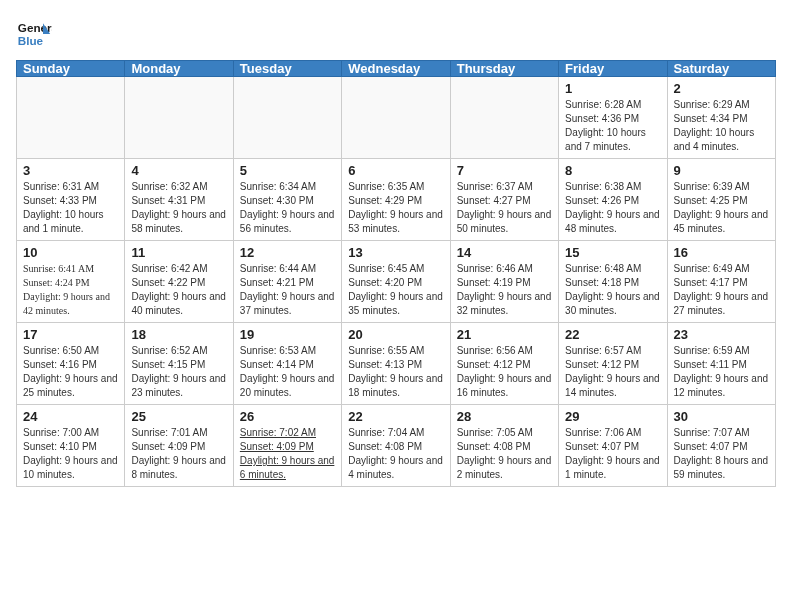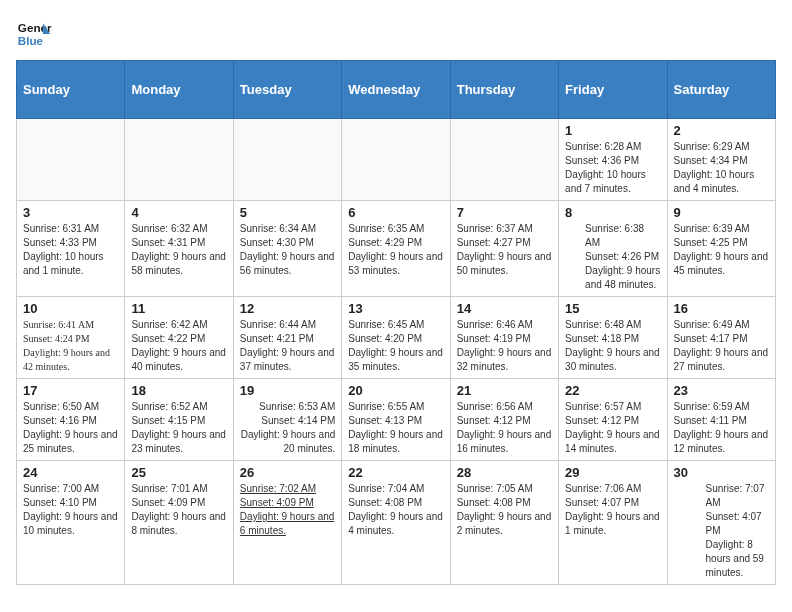--- a/index.html
+++ b/index.html
@@ -39,21 +39,21 @@
     }
     .calendar-table {
       width: 100%;
       border-collapse: collapse;
       table-layout: fixed;
     }
     .calendar-table th {
       background-color: #3a7fc1;
       color: #fff;
       text-align: left;
-      padding: 21px 6px;
+      padding: 0 6px;
       font-size: 13px;
       font-weight: bold;
       border: 1px solid #2a6aa8;
     }
     .calendar-table td {
       border: 1px solid #ccc;
       vertical-align: top;
       padding: 4px 6px;
       font-size: 10.5px;
       color: #222;
@@ -153,21 +153,21 @@
 Daylight: 9 hours and 53 minutes.</div>
         </td>
         <td>
           <div class="day-number">7</div>
           <div class="day-info" style="white-space: pre-line;">Sunrise: 6:37 AM
 Sunset: 4:27 PM
 Daylight: 9 hours and 50 minutes.</div>
         </td>
         <td>
           <div class="day-number">8</div>
-          <div class="day-info" style="white-space: pre-line; margin-left: 20px;">Sunrise: 6:38 AM
+          <div class="day-info" style="white-space: pre-line;">Sunrise: 6:38 AM
 Sunset: 4:26 PM
 Daylight: 9 hours and 48 minutes.</div>
         </td>
         <td>
           <div class="day-number">9</div>
           <div class="day-info" style="white-space: pre-line;">Sunrise: 6:39 AM
 Sunset: 4:25 PM
 Daylight: 9 hours and 45 minutes.</div>
         </td>
       </tr>
@@ -223,21 +223,21 @@
 Daylight: 9 hours and 25 minutes.</div>
         </td>
         <td>
           <div class="day-number">18</div>
           <div class="day-info" style="white-space: pre-line;">Sunrise: 6:52 AM
 Sunset: 4:15 PM
 Daylight: 9 hours and 23 minutes.</div>
         </td>
         <td>
           <div class="day-number">19</div>
-          <div class="day-info" style="white-space: pre-line; text-align: right;">Sunrise: 6:53 AM
+          <div class="day-info" style="white-space: pre-line;">Sunrise: 6:53 AM
 Sunset: 4:14 PM
 Daylight: 9 hours and 20 minutes.</div>
         </td>
         <td>
           <div class="day-number">20</div>
           <div class="day-info" style="white-space: pre-line;">Sunrise: 6:55 AM
 Sunset: 4:13 PM
 Daylight: 9 hours and 18 minutes.</div>
         </td>
         <td>
@@ -291,19 +291,19 @@
 Daylight: 9 hours and 2 minutes.</div>
         </td>
         <td>
           <div class="day-number">29</div>
           <div class="day-info" style="white-space: pre-line;">Sunrise: 7:06 AM
 Sunset: 4:07 PM
 Daylight: 9 hours and 1 minute.</div>
         </td>
         <td>
           <div class="day-number">30</div>
-          <div class="day-info" style="white-space: pre-line; margin-left: 32px;">Sunrise: 7:07 AM
+          <div class="day-info" style="white-space: pre-line;">Sunrise: 7:07 AM
 Sunset: 4:07 PM
 Daylight: 8 hours and 59 minutes.</div>
         </td>
       </tr>
     </tbody>
 </table>
 
 </body></html>

